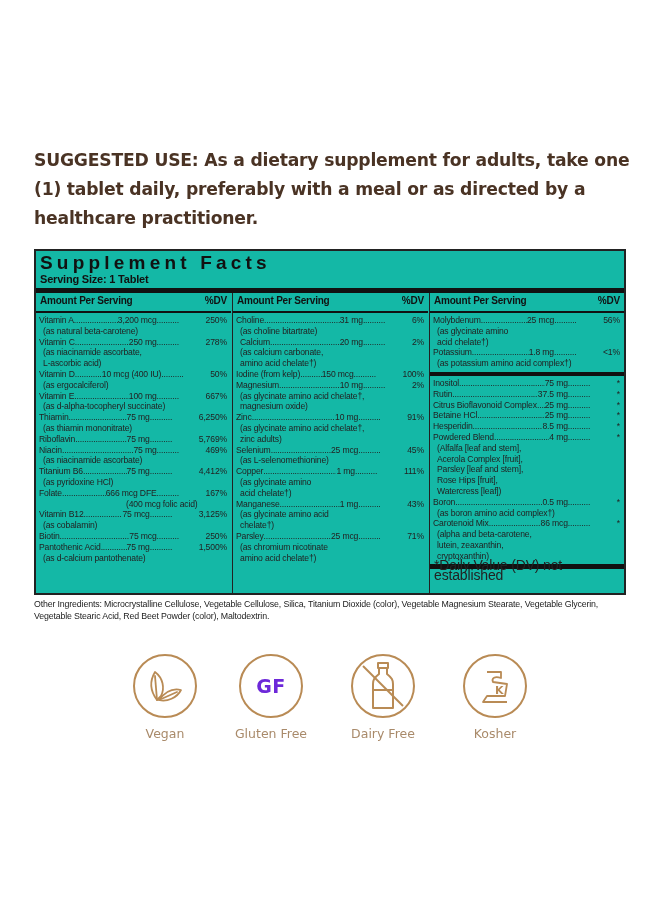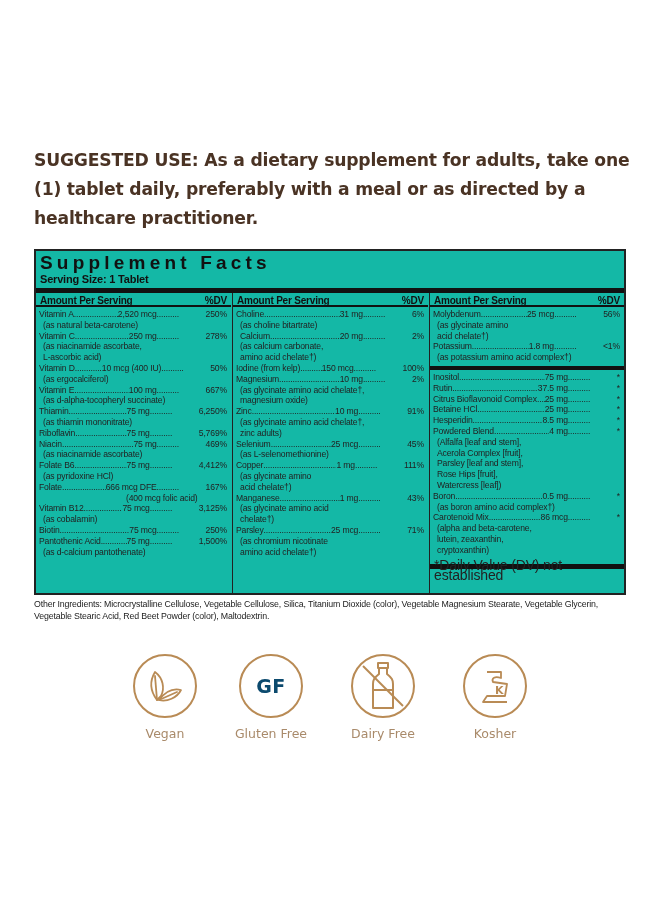--- a/index.html
+++ b/index.html
@@ -30,21 +30,21 @@
   .col {
     position: absolute; top: 42px; bottom: 0;
     font-size: 8.6px; line-height: 10.6px; color: #222; letter-spacing: -0.15px;
   }
   .col1 { left: 0; width: 195px; }
   .col2 { left: 196px; width: 196px; border-left: 1.5px solid #222; }
   .col3 { left: 393px; width: 195px; border-left: 1.5px solid #222; }
 
   .colhead {
     display: flex; justify-content: space-between; padding: 1px 4px 0 4px;
-    font-weight: bold; font-size: 10px; height: 14px; line-height: 13px; color: #111;
+    font-weight: bold; font-size: 10px; height: 20px; line-height: 13px; color: #111;
     border-bottom: 2px solid #111; margin-bottom: 2px; letter-spacing: -0.2px;
   }
 
   .row { display: flex; padding: 0 4px 0 3px; white-space: nowrap; overflow: hidden; height: 10.8px; text-align: right; }
   .row .name { flex: 0 0 auto; }
   .row .dots { flex: 1 1 auto; overflow: hidden; }
   .row .dots::before { content: "................................................................................................................"; }
   .row .amt { flex: 0 0 auto; }
   .row .dv { flex: 0 0 auto; margin-left: 27px; }
   .sub { padding-left: 7px; white-space: nowrap; height: 10.8px; }
@@ -60,42 +60,42 @@
 
   .badges { position: absolute; top: 654px; left: 0; width: 660px; }
   .badge { position: absolute; width: 90px; text-align: center; }
   .badge .circle {
     width: 64px; height: 64px; margin: 0 auto; border: 2.2px solid #b98b55; border-radius: 50%;
     display: flex; align-items: center; justify-content: center; position: relative;
   }
   .badge .label {
     margin-top: 8px; font-family: "DejaVu Sans", sans-serif; font-size: 12.5px; color: #a98a6a;
   }
-  .gf { font-family: "DejaVu Sans", sans-serif; font-weight: bold; font-size: 19px; color: #0c4a6e; letter-spacing: 0.5px; }
+  .gf { font-family: "DejaVu Sans", sans-serif; font-weight: bold; font-size: 19px; color: #6d28d9; letter-spacing: 0.5px; }
 </style>
 </head>
 <body>
 
 <div class="suggested">SUGGESTED USE: As a dietary supplement for adults, take one (1) tablet daily, preferably with a meal or as directed by a healthcare practitioner.</div>
 
 <div class="facts">
   <div class="facts-title">Supplement Facts</div>
   <div class="serving">Serving Size: 1 Tablet</div>
   <div class="thickbar"></div>
 
   <div class="col col1">
     <div class="colhead">
       <span>Amount Per Serving</span>
       <span>%DV</span>
     </div>
     <div class="rows">
         <div class="row">
           <span class="name">Vitamin A</span>
           <span class="dots"></span>
-          <span class="amt">2,520 mcg</span>
+          <span class="amt">3,200 mcg</span>
           <span class="dots" style="flex: 0 0 22px;"></span>
           <span class="dv">250%</span>
         </div>
         <div class="sub">(as natural beta-carotene)</div>
         <div class="row">
           <span class="name">Vitamin C</span>
           <span class="dots"></span>
           <span class="amt">250 mg</span>
           <span class="dots" style="flex: 0 0 22px;"></span>
           <span class="dv">278%</span>
@@ -135,21 +135,21 @@
         </div>
         <div class="row">
           <span class="name">Niacin</span>
           <span class="dots"></span>
           <span class="amt">75 mg</span>
           <span class="dots" style="flex: 0 0 22px;"></span>
           <span class="dv">469%</span>
         </div>
         <div class="sub">(as niacinamide ascorbate)</div>
         <div class="row">
-          <span class="name">Folate B6</span>
+          <span class="name">Titanium B6</span>
           <span class="dots"></span>
           <span class="amt">75 mg</span>
           <span class="dots" style="flex: 0 0 22px;"></span>
           <span class="dv">4,412%</span>
         </div>
         <div class="sub">(as pyridoxine HCl)</div>
         <div class="row">
           <span class="name">Folate</span>
           <span class="dots"></span>
           <span class="amt">666 mcg DFE</span>

